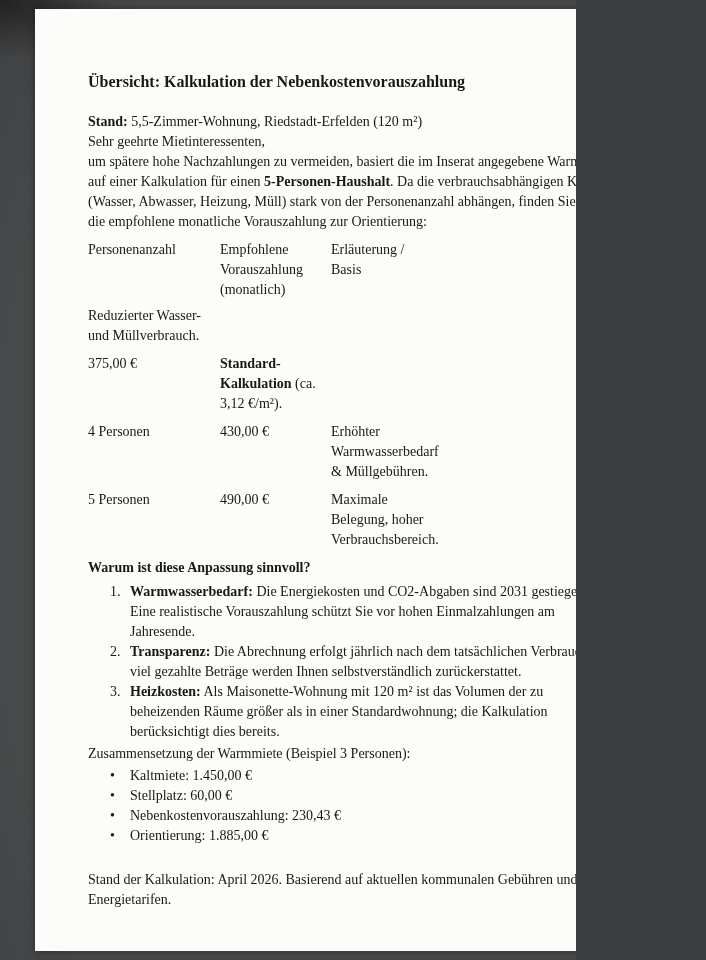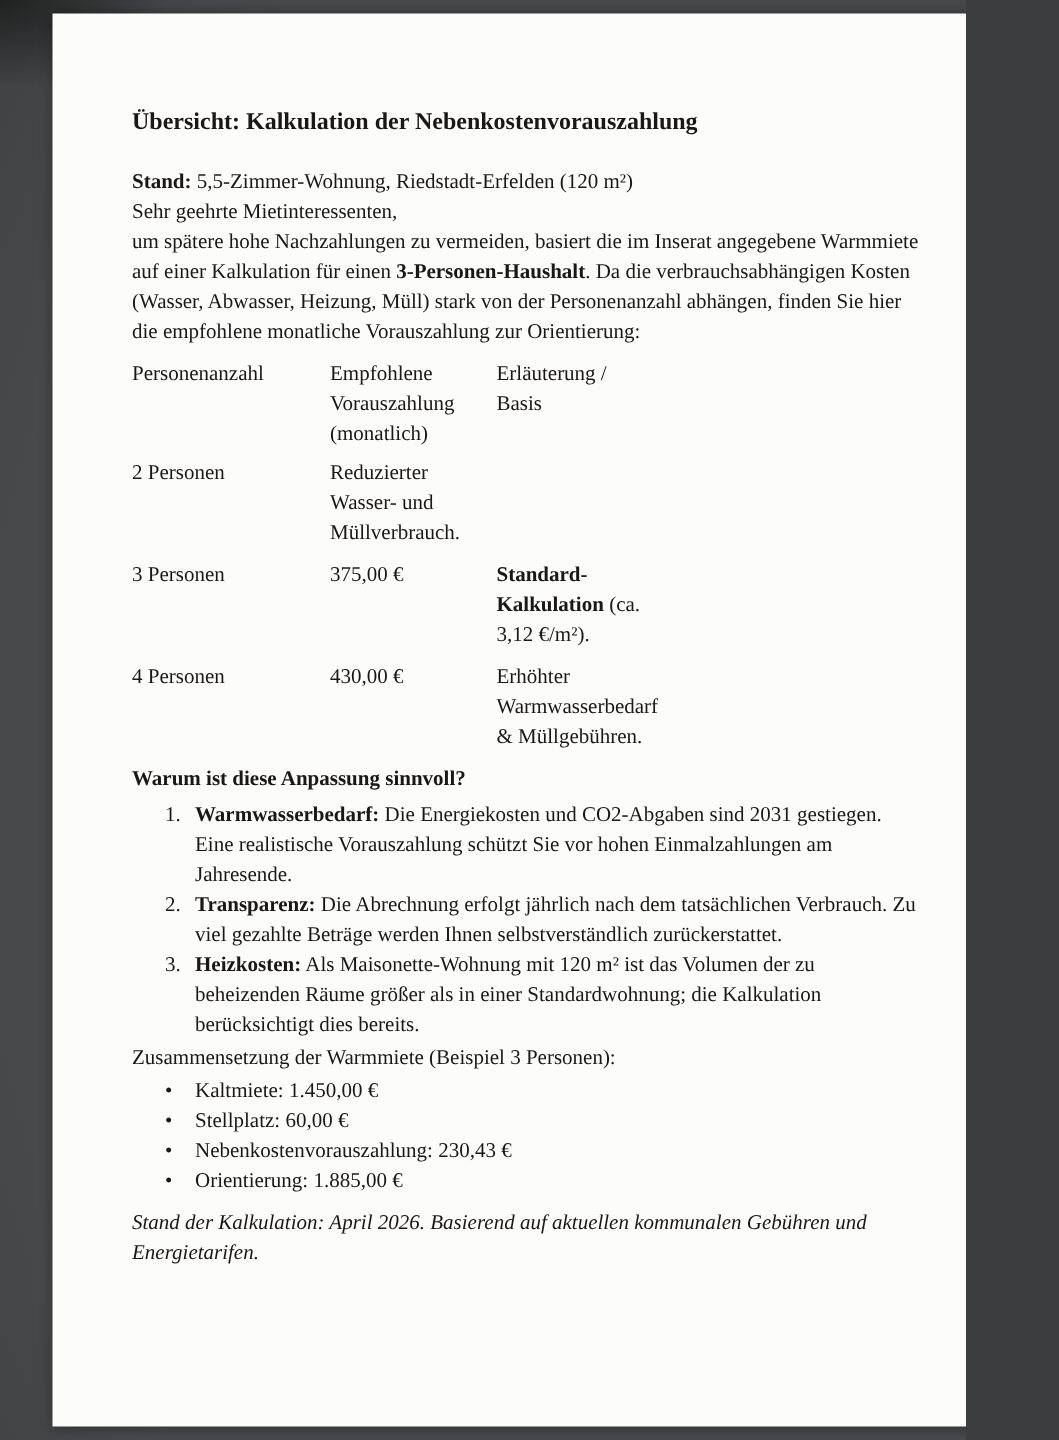--- a/index.html
+++ b/index.html
@@ -3,21 +3,21 @@
 <meta charset="utf-8">
 <style>
   * { box-sizing: border-box; }
   html, body { margin: 0; padding: 0; }
   body {
     width: 706px; height: 960px;
     background: #3c3d3e;
     font-family: "Liberation Serif", "DejaVu Serif", serif;
   }
   .canvas {
-    position: relative; width: 644px; height: 960px; overflow: hidden;
+    position: relative; width: 576px; height: 960px; overflow: hidden;
     background: radial-gradient(130% 120% at 70% 55%, #48494a 55%, #323334 100%);
   }
   .canvas::before {
     content: ""; position: absolute; left: 0; top: 0; width: 150px; height: 80px;
     background: radial-gradient(100% 100% at 0% 0%, rgba(0,0,0,0.5), rgba(0,0,0,0) 75%);
   }
   .page {
     position: absolute; left: 35px; top: 9px; width: 637px; height: 942px;
     background: #fcfcfa;
     box-shadow: 0 0 8px rgba(0,0,0,0.4);
@@ -33,61 +33,64 @@
   .trow { margin-bottom: 8px; }
   .c1, .c2, .c3 { padding-right: 6px; }
   .h3-inner { display: inline-block; max-width: 102px; }
   .section-heading { font-weight: bold; margin: 8px 0 4px 0; }
   .section-heading2 { font-weight: normal; margin: 2px 0 2px 0; }
   .numitem { display: flex; padding-left: 22px; }
   .num { flex: 0 0 20px; }
   .itext { flex: 1; }
   .bulitem { display: flex; padding-left: 22px; }
   .bul { flex: 0 0 20px; }
-  .footer { margin-top: 8px; font-style: italic; }
+  .footer { margin-top: 24px; }
 </style>
 </head>
 <body>
 
 <div class="canvas">
   <div class="page">
     <div class="content">
 
       <h1 class="title">Übersicht: Kalkulation der Nebenkostenvorauszahlung</h1>
 
       <div class="para">
         <div><strong>Stand:</strong><span> 5,5-Zimmer-Wohnung, Riedstadt-Erfelden (120 m²)</span></div>
         <div>Sehr geehrte Mietinteressenten,</div>
-        <div><span>um spätere hohe Nachzahlungen zu vermeiden, basiert die im Inserat angegebene Warmmiete auf einer Kalkulation für einen </span><strong>3-Personen-Haushalt</strong><span>. Da die verbrauchsabhängigen Kosten (Wasser, Abwasser, Heizung, Müll) stark von der Personenanzahl abhängen, finden Sie hier die empfohlene monatliche Vorauszahlung zur Orientierung:</span></div>
+        <div><span>um spätere hohe Nachzahlungen zu vermeiden, basiert die im Inserat angegebene Warmmiete auf einer Kalkulation für einen </span><strong>5-Personen-Haushalt</strong><span>. Da die verbrauchsabhängigen Kosten (Wasser, Abwasser, Heizung, Müll) stark von der Personenanzahl abhängen, finden Sie hier die empfohlene monatliche Vorauszahlung zur Orientierung:</span></div>
       </div>
 
       <div class="table">
         <div class="thead">
           <div class="c1 bold">Personenanzahl</div>
           <div class="c2 bold">Empfohlene Vorauszahlung (monatlich)</div>
           <div class="c3 bold"><span class="h3-inner">Erläuterung / Basis</span></div>
         </div>
 
         <div class="trow">
-          <div class="c1 bold">2 Personen</div>
           <div class="c3"><strong></strong><span>Reduzierter Wasser- und Müllverbrauch.</span></div>
         </div>
 
         <div class="trow">
-          <div class="c1 bold">3 Personen</div>
           <div class="c2 bold">375,00 €</div>
           <div class="c3"><strong>Standard-Kalkulation</strong><span> (ca. 3,12 €/m²).</span></div>
         </div>
 
         <div class="trow">
           <div class="c1 bold">4 Personen</div>
           <div class="c2 bold">430,00 €</div>
           <div class="c3"><strong></strong><span>Erhöhter Warmwasserbedarf &amp; Müllgebühren.</span></div>
         </div>
 
+        <div class="trow">
+          <div class="c1 bold">5 Personen</div>
+          <div class="c2 bold">490,00 €</div>
+          <div class="c3"><strong></strong><span>Maximale Belegung, hoher Verbrauchsbereich.</span></div>
+        </div>
       </div>
 
       <div class="section-heading">Warum ist diese Anpassung sinnvoll?</div>
 
       <div class="numlist">
         <div class="numitem">
           <span class="num">1.</span>
           <span class="itext"><strong>Warmwasserbedarf:</strong><span> Die Energiekosten und CO2-Abgaben sind 2031 gestiegen. Eine realistische Vorauszahlung schützt Sie vor hohen Einmalzahlungen am Jahresende.</span></span>
         </div>
         <div class="numitem">

